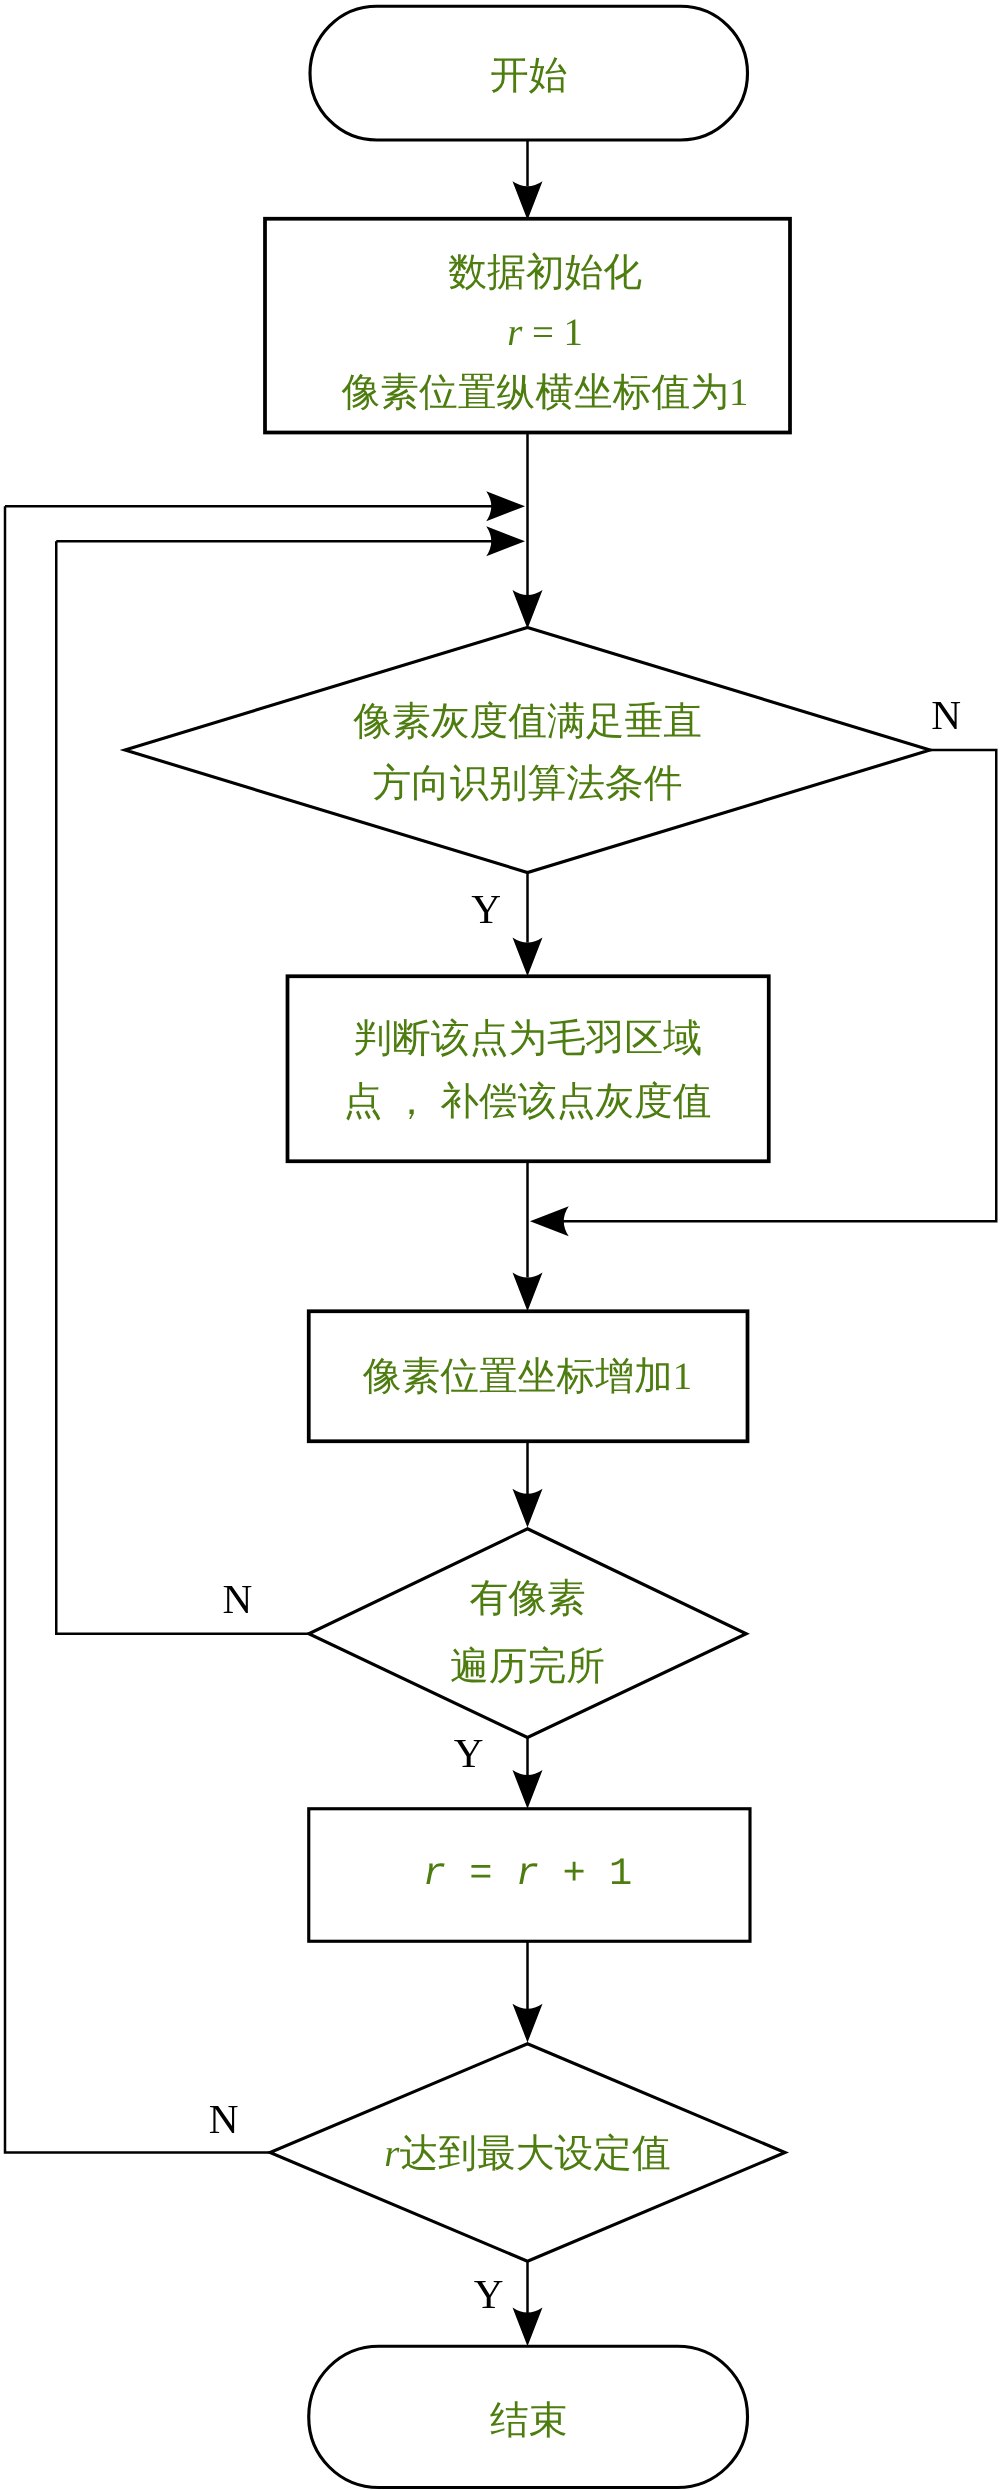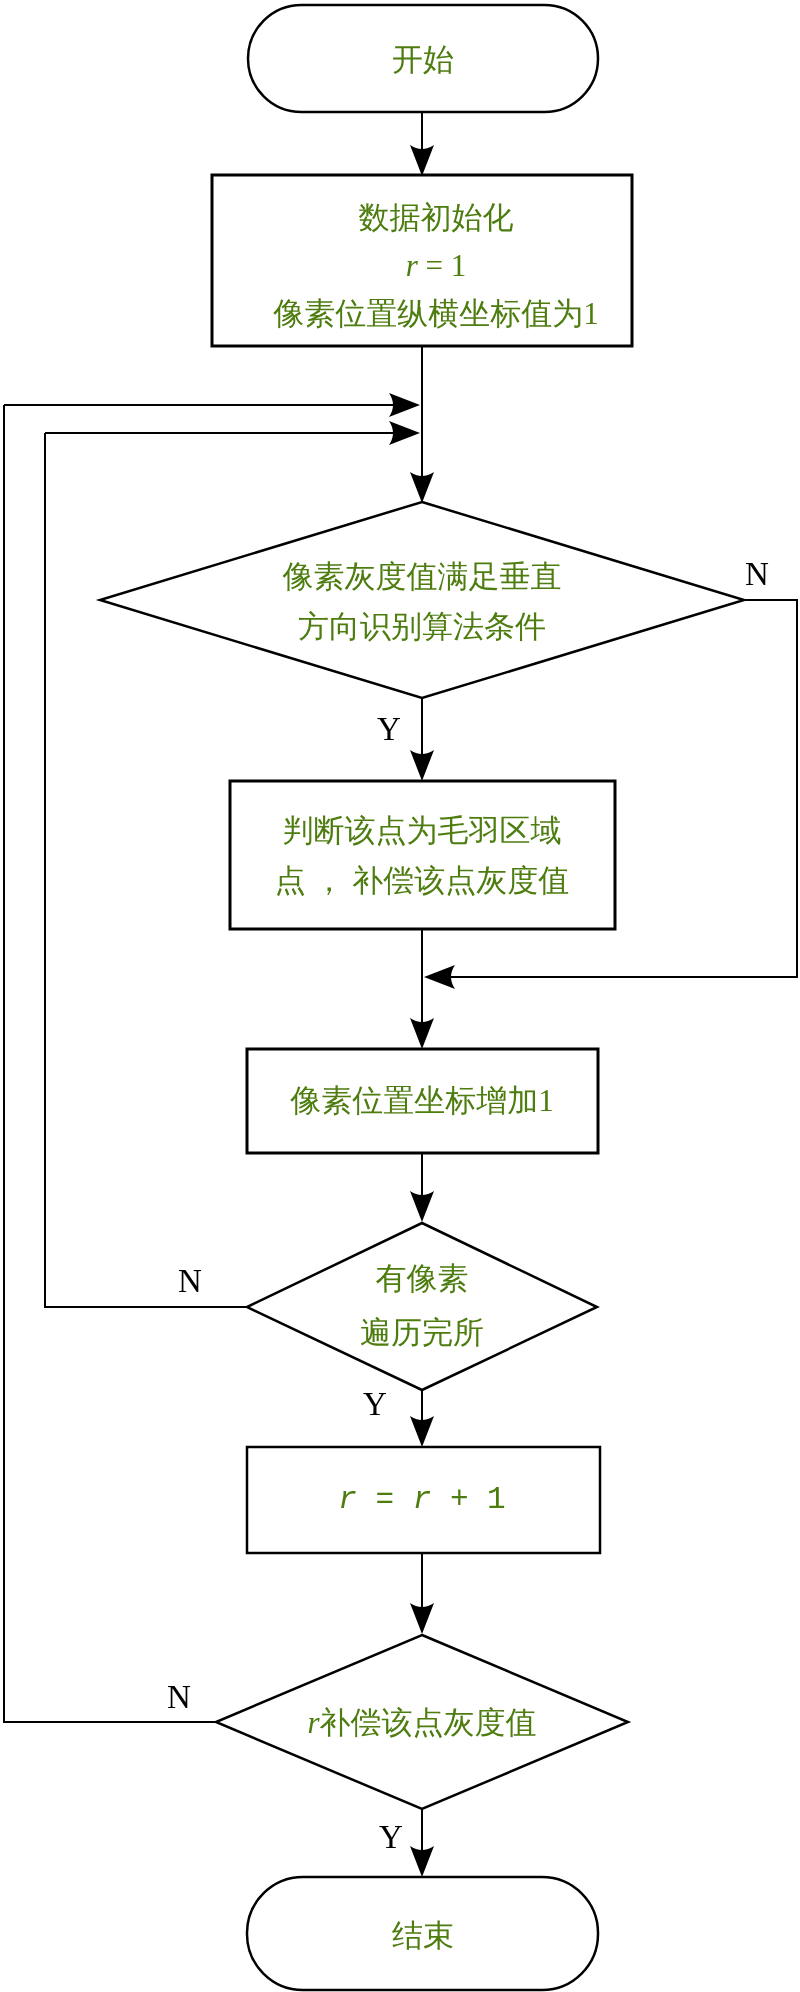--- a/index.html
+++ b/index.html
@@ -121,21 +121,21 @@
 
   <div class="node-label" style="left:422px; top:1101px;text-align:center;">像素位置坐标增加1</div>
 
   <div class="node-label wide" style="left:422px; top:1306px;">
     <div>有像素</div>
     <div>遍历完所</div>
   </div>
 
   <div class="node-label pre" style="left:422px; top:1500px;font-family:Liberation Mono, monospace;"><span class="it">r</span><span> = </span><span class="it">r</span><span> + 1</span></div>
 
-  <div class="node-label" style="left:422px; top:1723px;"><span class="it">r</span><span>补偿该点灰度值</span></div>
+  <div class="node-label" style="left:422px; top:1723px;"><span class="it">r</span><span>达到最大设定值</span></div>
 
   <div class="node-label" style="left:423px; top:1936px;">结束</div>
 
   <div class="branch-label" style="left:757px; top:574px;">N</div>
   <div class="branch-label" style="left:389px; top:729px;">Y</div>
   <div class="branch-label" style="left:190px; top:1281px;">N</div>
   <div class="branch-label" style="left:375px; top:1404px;">Y</div>
   <div class="branch-label" style="left:179px; top:1697px;">N</div>
   <div class="branch-label" style="left:391px; top:1837px;">Y</div>
 

